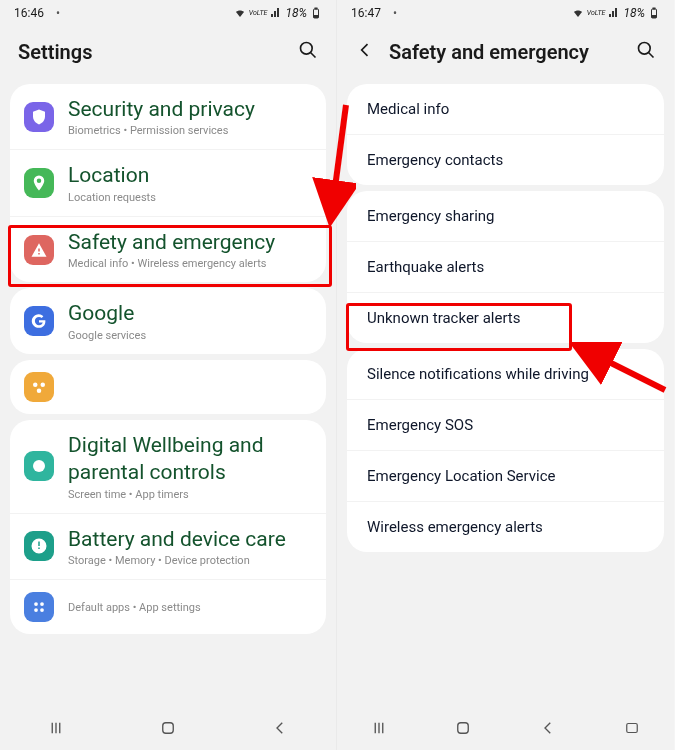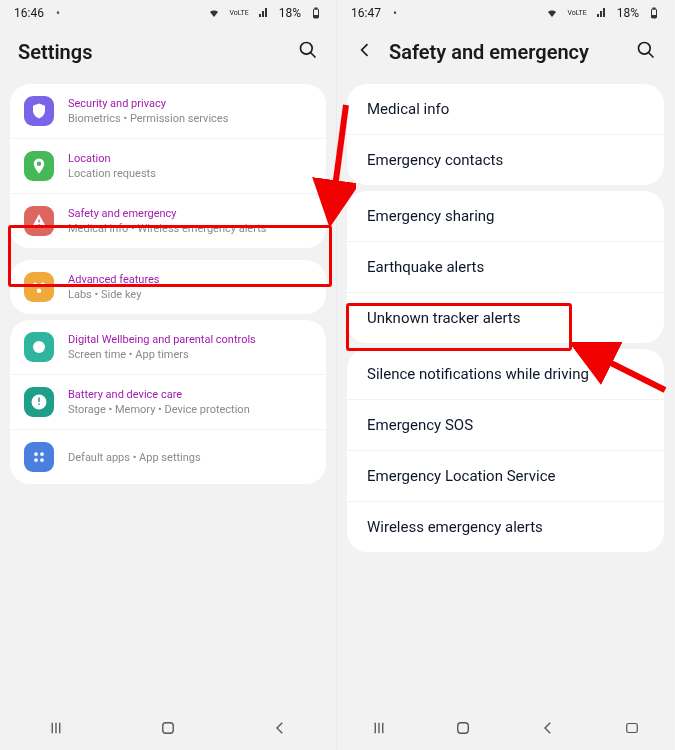--- a/index.html
+++ b/index.html
@@ -22,21 +22,21 @@
   .status-bar {
     display: flex;
     justify-content: space-between;
     align-items: center;
     padding: 4px 14px 2px;
     font-size: 12px;
     color: #1a1a1a;
     height: 24px;
   }
   .status-left { display: flex; align-items: center; gap: 4px; }
-  .status-right { display: flex; align-items: center; gap: 9px; }
+  .status-right { display: flex; align-items: center; gap: 3px; font-style: italic; }
   .status-icon { display: inline-flex; align-items: center; }
   .header {
     display: flex;
     align-items: center;
     justify-content: space-between;
     padding: 16px 18px 14px;
   }
   .header .title {
     font-size: 20px;
     font-weight: 600;
@@ -58,21 +58,21 @@
   }
   .row + .row { border-top: 1px solid rgba(0,0,0,0.05); }
   .icon-wrap {
     width: 30px; height: 30px;
     border-radius: 9px;
     display: flex; align-items: center; justify-content: center;
     flex-shrink: 0;
   }
   .icon-wrap svg { width: 18px; height: 18px; }
   .row-txt { flex: 1; min-width: 0; }
-  .row-title { font-size: 11px; color: #a21caf; line-height: 1.3; }
+  .row-title { font-size: 21px; color: #14532d; line-height: 1.3; }
   .row-sub { font-size: 11px; color: #8a8a8a; margin-top: 1px; line-height: 1.2; }
   .row-simple {
     padding: 16px 20px;
     font-size: 15px;
     color: #0f172a;
   }
   .row-simple + .row-simple { border-top: 1px solid rgba(0,0,0,0.05); }
   .highlight-box {
     border: 3px solid #f00000;
     border-radius: 3px;
@@ -172,35 +172,42 @@
           </svg>
         </div>
       <div class="row-txt">
         <div class="row-title">Safety and emergency</div>
         <div class="row-sub">Medical info  •  Wireless emergency alerts</div>
       </div>
     </div>
   </div>
 
   <div class="card">
+    <div class="row">
+      <div class="icon-wrap" style="background:#3d6ee0">
+          <svg viewBox="0 0 24 24" fill="#fff">
+            <path d="M12 11v3h5c-.5 2-2.4 3.5-5 3.5a5.5 5.5 0 110-11c1.4 0 2.7.5 3.6 1.4l2.2-2.2A9 9 0 1012 21c5 0 8.5-3.5 8.5-8.5 0-.5 0-1-.1-1.5H12z"></path>
+          </svg>
+        </div>
+      <div class="row-txt">
+        <div class="row-title">Google</div>
+        <div class="row-sub">Google services</div>
+      </div>
+    </div>
   </div>
 
   <div class="card">
     <div class="row">
       <div class="icon-wrap" style="background:#f0a93a">
           <svg viewBox="0 0 24 24" fill="#fff">
             <circle cx="7" cy="9" r="3"></circle>
             <circle cx="17" cy="9" r="3"></circle>
             <circle cx="12" cy="17" r="3"></circle>
           </svg>
         </div>
-      <div class="row-txt">
-        <div class="row-title">Advanced features</div>
-        <div class="row-sub">Labs  •  Side key</div>
-      </div>
     </div>
   </div>
 
   <div class="card">
     <div class="row">
       <div class="icon-wrap" style="background:#2fb59e">
           <svg viewBox="0 0 24 24" fill="#fff">
             <circle cx="12" cy="12" r="8"></circle>
           </svg>
         </div>

